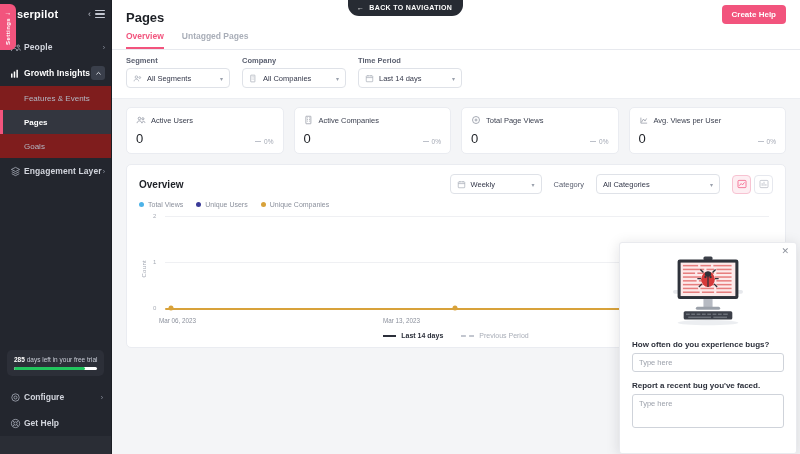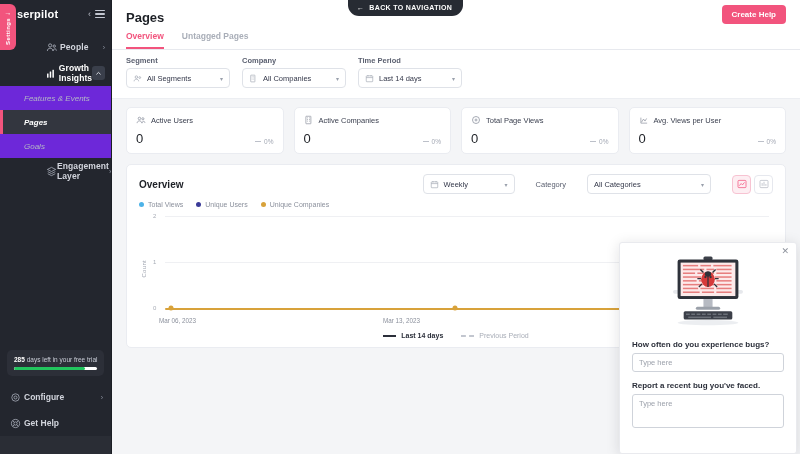--- a/index.html
+++ b/index.html
@@ -45,33 +45,32 @@
     color: #fff; font-size: 6px; font-weight: 700; letter-spacing: .4px;
     writing-mode: vertical-rl; transform: rotate(180deg);
   }
 
   .nav { margin-top: 6px; }
   .nav-item {
     display: flex; align-items: center;
     height: 26px; padding: 0 6px 0 10px;
     font-size: 8.5px; color: #d2d5dd; cursor: pointer;
     position: relative;
-    margin-left: 36px;
   }
   .nav-item .ni-icon { width: 14px; display: flex; align-items: center; color: #aeb3bf; }
   .nav-item .ni-label { flex: 1; font-weight: 600; letter-spacing: .1px; }
   .nav-item .ni-chev { font-size: 7px; color: #8e94a2; }
   .nav-item.active-parent .ni-icon { color: #ffffff; }
   .nav-item.active-parent .ni-label { color: #ffffff; }
   .collapse-btn {
     width: 14px; height: 14px; border-radius: 3px; background: #3a3f4b;
     display: flex; align-items: center; justify-content: center;
     font-size: 6px; color: #d6d9e0;
   }
-  .subnav { background: #6d28d9; font-style: italic; }
+  .subnav { background: #7f1d1d; }
   .sub-item {
     height: 24px; display: flex; align-items: center;
     padding-left: 24px; font-size: 8px; color: #b3b8c4; cursor: pointer;
     position: relative;
   }
   .sub-item.selected { background: #33363f; color: #ffffff; font-weight: 600; }
   .sub-item.selected::before {
     content: ""; position: absolute; left: 0; top: 0; bottom: 0;
     width: 2.5px; background: #f2547d;
   }
@@ -164,21 +163,21 @@
   .stat-delta { font-size: 6.5px; color: #a3a8b4; display: flex; align-items: center; gap: 3px; }
   .stat-delta .dash { width: 6px; height: 1px; background: #bcc0c9; display: inline-block; }
 
   
   .card {
     background: #ffffff; border: 1px solid #eaecf1; border-radius: 5px;
     margin-top: 10px; padding: 9px 12px 8px 12px; position: relative;
   }
   .card-head { display: flex; align-items: center; justify-content: space-between; }
   .card-title { font-size: 10px; font-weight: 700; color: #1d2026; }
-  .card-controls { display: flex; align-items: center; gap: 21px; }
+  .card-controls { display: flex; align-items: center; gap: 12px; }
   .cat-label { font-size: 7.5px; color: #5b6070; }
   .toggle-group { display: flex; gap: 3px; }
   .toggle-btn {
     width: 19px; height: 19px; border-radius: 4px;
     border: 1px solid #e6e8ee; background: #fff;
     display: flex; align-items: center; justify-content: center;
     cursor: pointer;
   }
   .toggle-btn.on { background: #fdeef2; border-color: #f7c3d2; }
 

